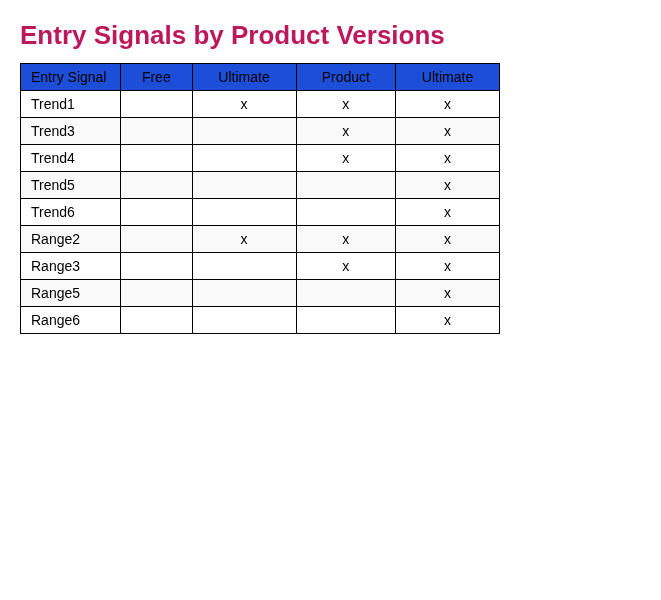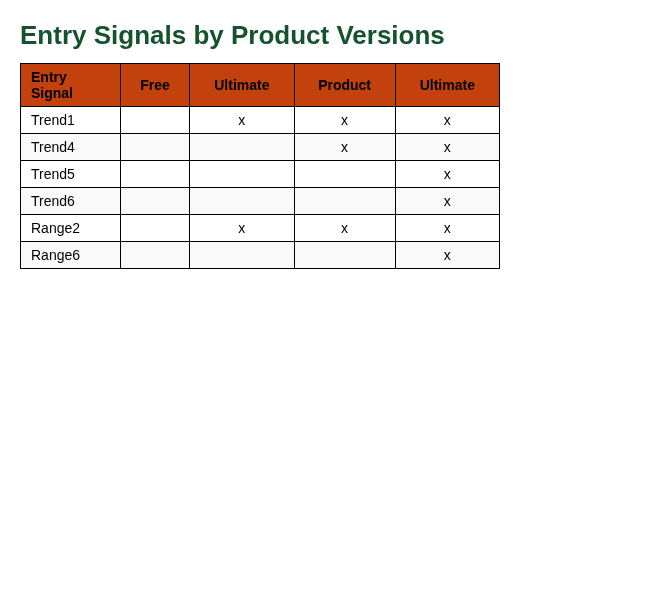--- a/index.html
+++ b/index.html
@@ -15,43 +15,43 @@
       color: #000000;
       width: 661px;
       min-height: 600px;
       padding: 20px;
     }
 
     .page-title {
       font-size: 26px;
       font-weight: bold;
       margin-bottom: 12px;
-      color: #14532d;
+      color: #be185d;
     }
 
     table {
       border-collapse: collapse;
       width: 480px;
     }
 
     th, td {
       border: 1px solid #000000;
       padding: 5px 10px;
       text-align: center;
       font-size: 14px;
     }
 
     th:first-child, td:first-child {
       text-align: left;
       width: 100px;
     }
 
     th {
-      font-weight: bold;
-      background: #c2410c;
+      font-weight: normal;
+      background: #1d4ed8;
     }
 
     td {
       font-weight: normal;
       margin-left: 8px;
     }
 
     tr:nth-child(odd) td {
       background: #ffffff;
     }
@@ -77,20 +77,27 @@
   </thead>
   <tbody id="table-body">
   <tr>
         <td>Trend1</td>
         <td></td>
         <td>x</td>
         <td>x</td>
         <td>x</td>
       </tr>
       <tr>
+        <td>Trend3</td>
+        <td></td>
+        <td></td>
+        <td>x</td>
+        <td>x</td>
+      </tr>
+      <tr>
         <td>Trend4</td>
         <td></td>
         <td></td>
         <td>x</td>
         <td>x</td>
       </tr>
       <tr>
         <td>Trend5</td>
         <td></td>
         <td></td>
@@ -105,20 +112,34 @@
         <td>x</td>
       </tr>
       <tr>
         <td>Range2</td>
         <td></td>
         <td>x</td>
         <td>x</td>
         <td>x</td>
       </tr>
       <tr>
+        <td>Range3</td>
+        <td></td>
+        <td></td>
+        <td>x</td>
+        <td>x</td>
+      </tr>
+      <tr>
+        <td>Range5</td>
+        <td></td>
+        <td></td>
+        <td></td>
+        <td>x</td>
+      </tr>
+      <tr>
         <td>Range6</td>
         <td></td>
         <td></td>
         <td></td>
         <td>x</td>
       </tr>
     </tbody>
 </table>
 
 </body></html>

